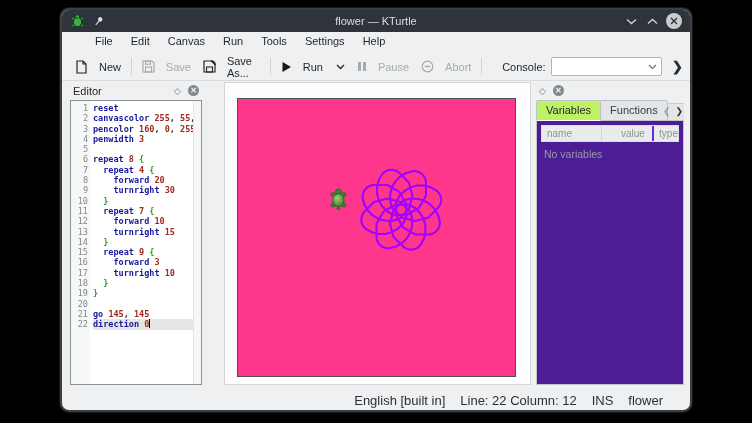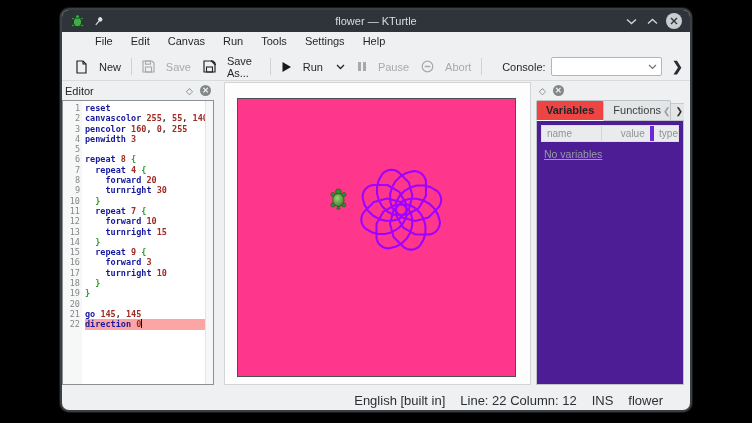--- a/index.html
+++ b/index.html
@@ -32,58 +32,58 @@
                display:flex;align-items:center;justify-content:flex-end;padding-right:4px;}
   .tb-expand{margin-left:10px;font-size:13px;font-weight:bold;color:#2a2e33;}
   
   .main{flex:1;position:relative;}
   .dock-head{height:17px;display:flex;align-items:center;font-size:11px;color:#232629;padding:0 3px;}
   .dock-head .ttl{flex:1;}
   .dmd{color:#6f7477;font-size:9px;margin-right:7px;}
   .dclose{width:11px;height:11px;border-radius:50%;background:#83888b;color:#f2f3f4;font-size:8px;
           line-height:11px;text-align:center;font-weight:bold;}
   
-  .dock-editor{position:absolute;left:0;top:1px;width:152px;bottom:5px;}
+  .dock-editor{position:absolute;left:8px;top:1px;width:132px;bottom:5px;}
   .editor-frame{position:absolute;top:18px;left:0;right:0;bottom:0;background:#fff;
                 border:1px solid #8d9194;display:flex;overflow:hidden;}
   .gutter{width:17px;background:#f6f7f7;padding:2px 2px 0 0;text-align:right;
           font:8.5px "DejaVu Sans Mono",monospace;color:#84888b;flex:0 0 auto;}
   .gutter div{height:10.3px;line-height:10.3px;}
   .code{flex:1;padding:2px 0 0 3px;font:bold 8.5px "DejaVu Sans Mono",monospace;color:#23262a;
         white-space:pre;overflow:hidden;}
   .code .ln{height:10.3px;line-height:10.3px;}
-  .code .cur{background:#fca5a5;}
+  .code .cur{background:#e5e5e5;}
   .kw{color:#16189e;} .num{color:#9e2a22;} .br{color:#2da02d;}
   .cursor{display:inline-block;width:1px;height:9px;background:#000;vertical-align:-1px;}
   .scroll-track{width:7px;border-left:1px solid #e2e4e5;background:#f6f7f7;flex:0 0 auto;}
   
   .dock-canvas{position:absolute;left:162px;top:1px;width:307px;bottom:5px;background:#fdfdfd;
                border:1px solid #d2d4d6;box-sizing:border-box;}
   .canvas-pink{position:absolute;left:12px;top:15px;width:277px;height:277px;
                border:1px solid #4c5156;}
   
   .dock-inspector{position:absolute;left:474px;top:1px;right:6px;bottom:5px;}
   .tabs{position:absolute;top:18px;left:0;right:0;height:21px;display:flex;align-items:flex-end;}
   .tab{font-size:11px;color:#232629;padding:3px 9px 4px 9px;border:1px solid #bfc2c4;}
-  .tab.on{background:#ef4444;border-bottom:1px solid #fbfcfc;position:relative;z-index:2;
-          border-radius:2px 2px 0 0;font-weight:bold;}
+  .tab.on{background:#bef264;border-bottom:1px solid #fbfcfc;position:relative;z-index:2;
+          border-radius:2px 2px 0 0;}
   .tab.off{background:#e3e5e6;border-left:none;color:#3a3f43;border-radius:0 2px 0 0;}
   .tab-fill{flex:1;height:17px;background:#e3e5e6;border-top:1px solid #c8cacc;}
   .tab-arrows{position:absolute;right:1px;bottom:5px;font-size:9px;color:#2c3034;display:flex;gap:5px;}
   .tab-arrows .dim{color:#9aa0a3;}
   .insp-frame{position:absolute;top:38px;left:0;right:0;bottom:0;background:#4c1d95;
               border:1px solid #c1c4c6;}
   .table-head{display:flex;height:17px;margin:4px 4px 0 4px;background:#e9ebec;
               border:1px solid #dcdee0;box-sizing:border-box;align-items:center;
               font-size:10px;color:#8f9497;}
   .th{padding-left:5px;box-sizing:border-box;}
   .th-name{width:63px;border-right:1px solid #d2d5d7;height:100%;line-height:16px;}
-  .th-value{width:40px;border-right:4px solid #6d28d9;height:100%;line-height:16px;margin-left:14px;}
+  .th-value{width:40px;border-right:2px solid #6d28d9;height:100%;line-height:16px;margin-left:14px;}
   .th-type{flex:1;height:100%;line-height:16px;}
-  .empty-msg{font-size:10.5px;color:#989da0;padding:6px 0 0 7px;text-decoration:underline;}
+  .empty-msg{font-size:10.5px;color:#989da0;padding:6px 0 0 7px;}
   
   .statusbar{height:20px;display:flex;justify-content:flex-end;align-items:center;gap:15px;
              padding-right:27px;font-size:13px;color:#2b2f33;flex:0 0 auto;}
   svg{display:block;}
 </style>
 </head>
 <body>
 
 <div class="stage">
   <div class="window">

